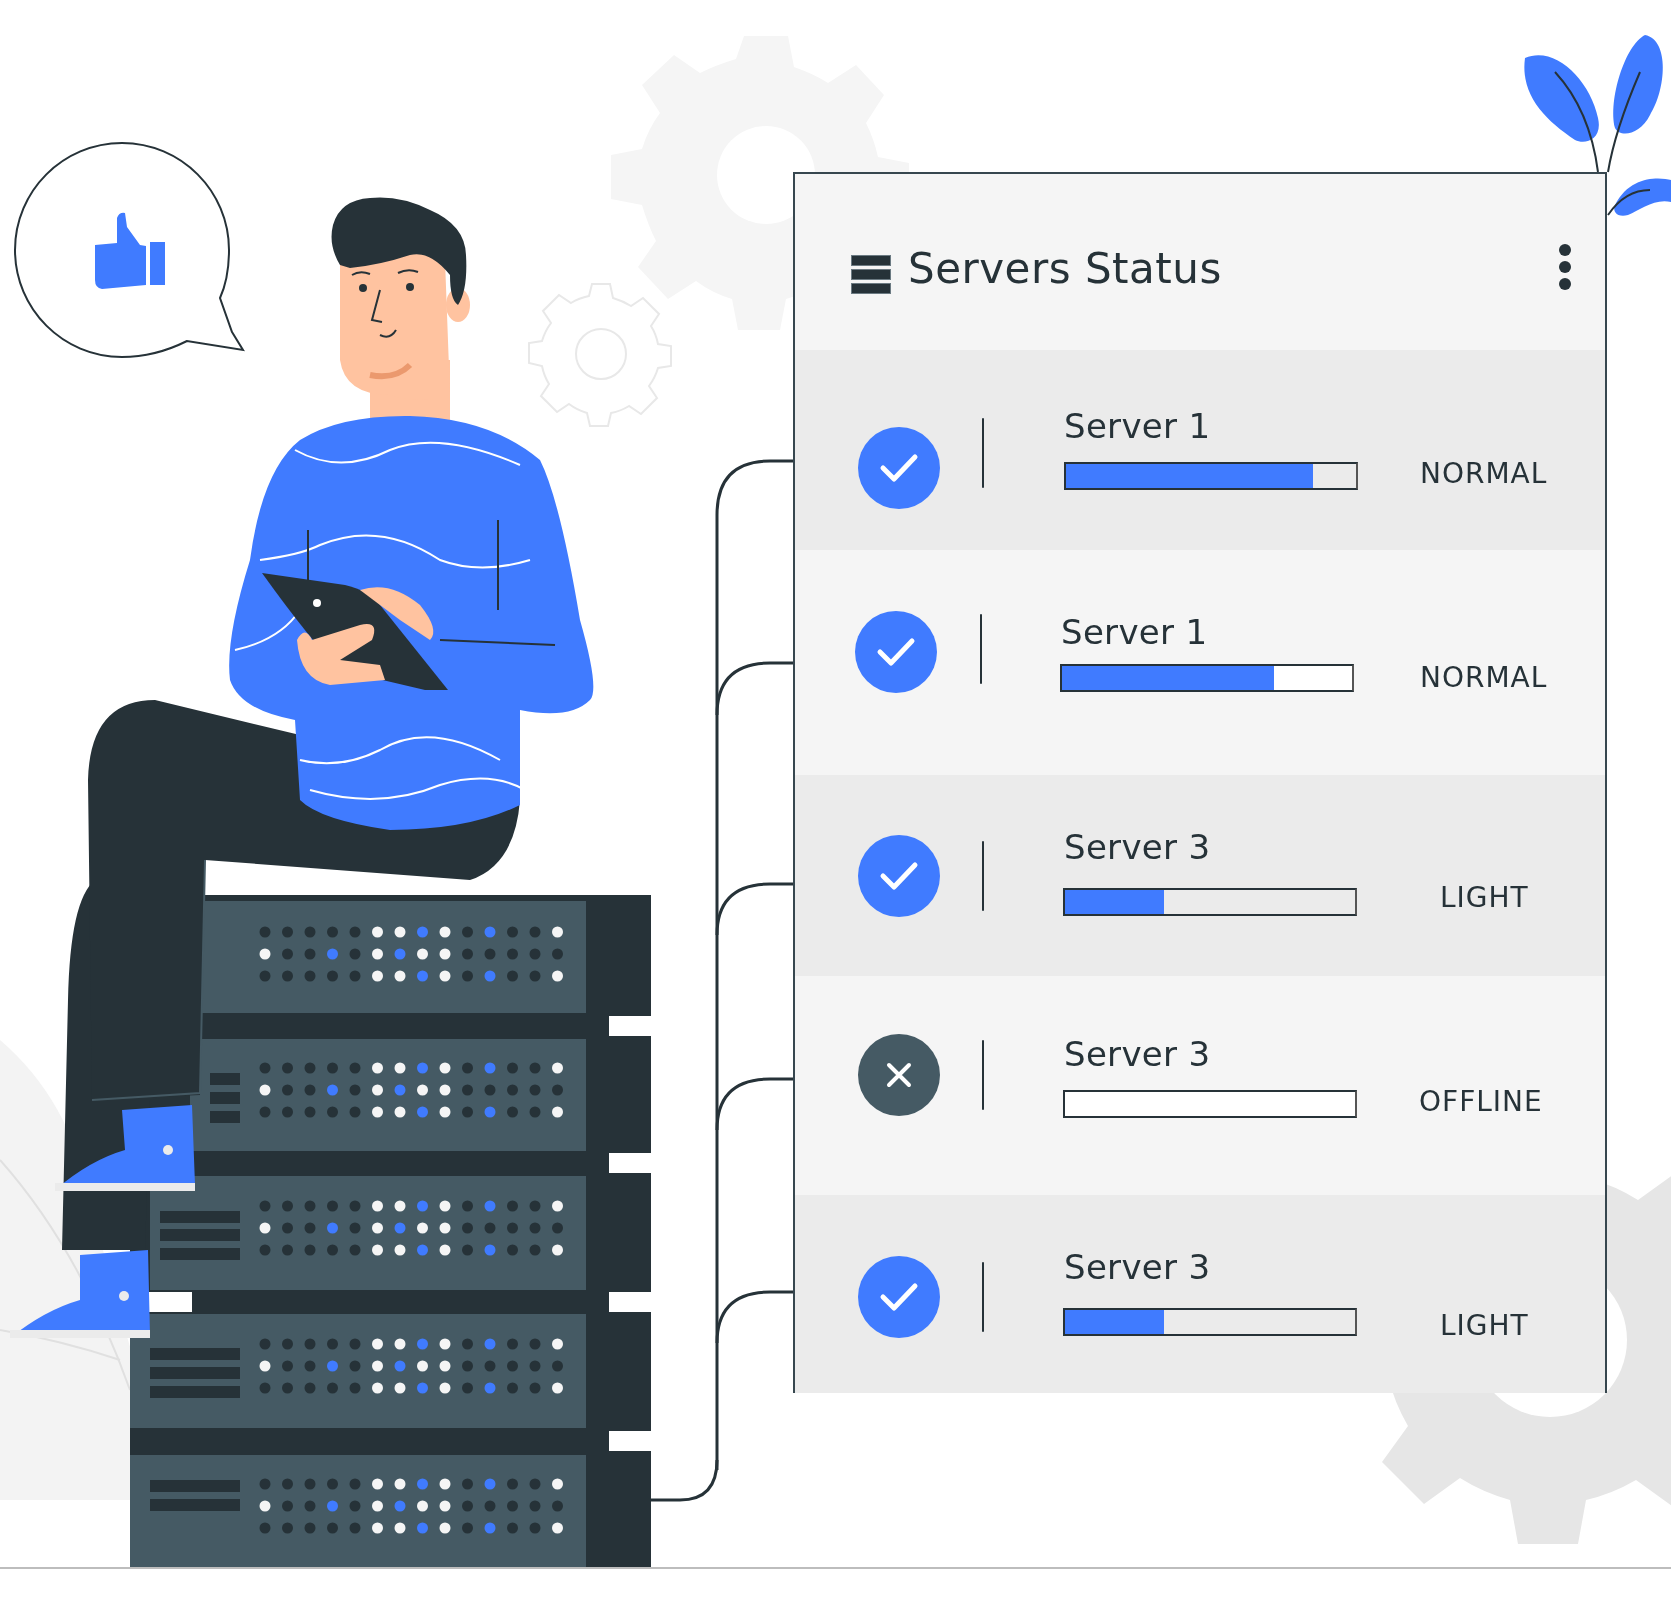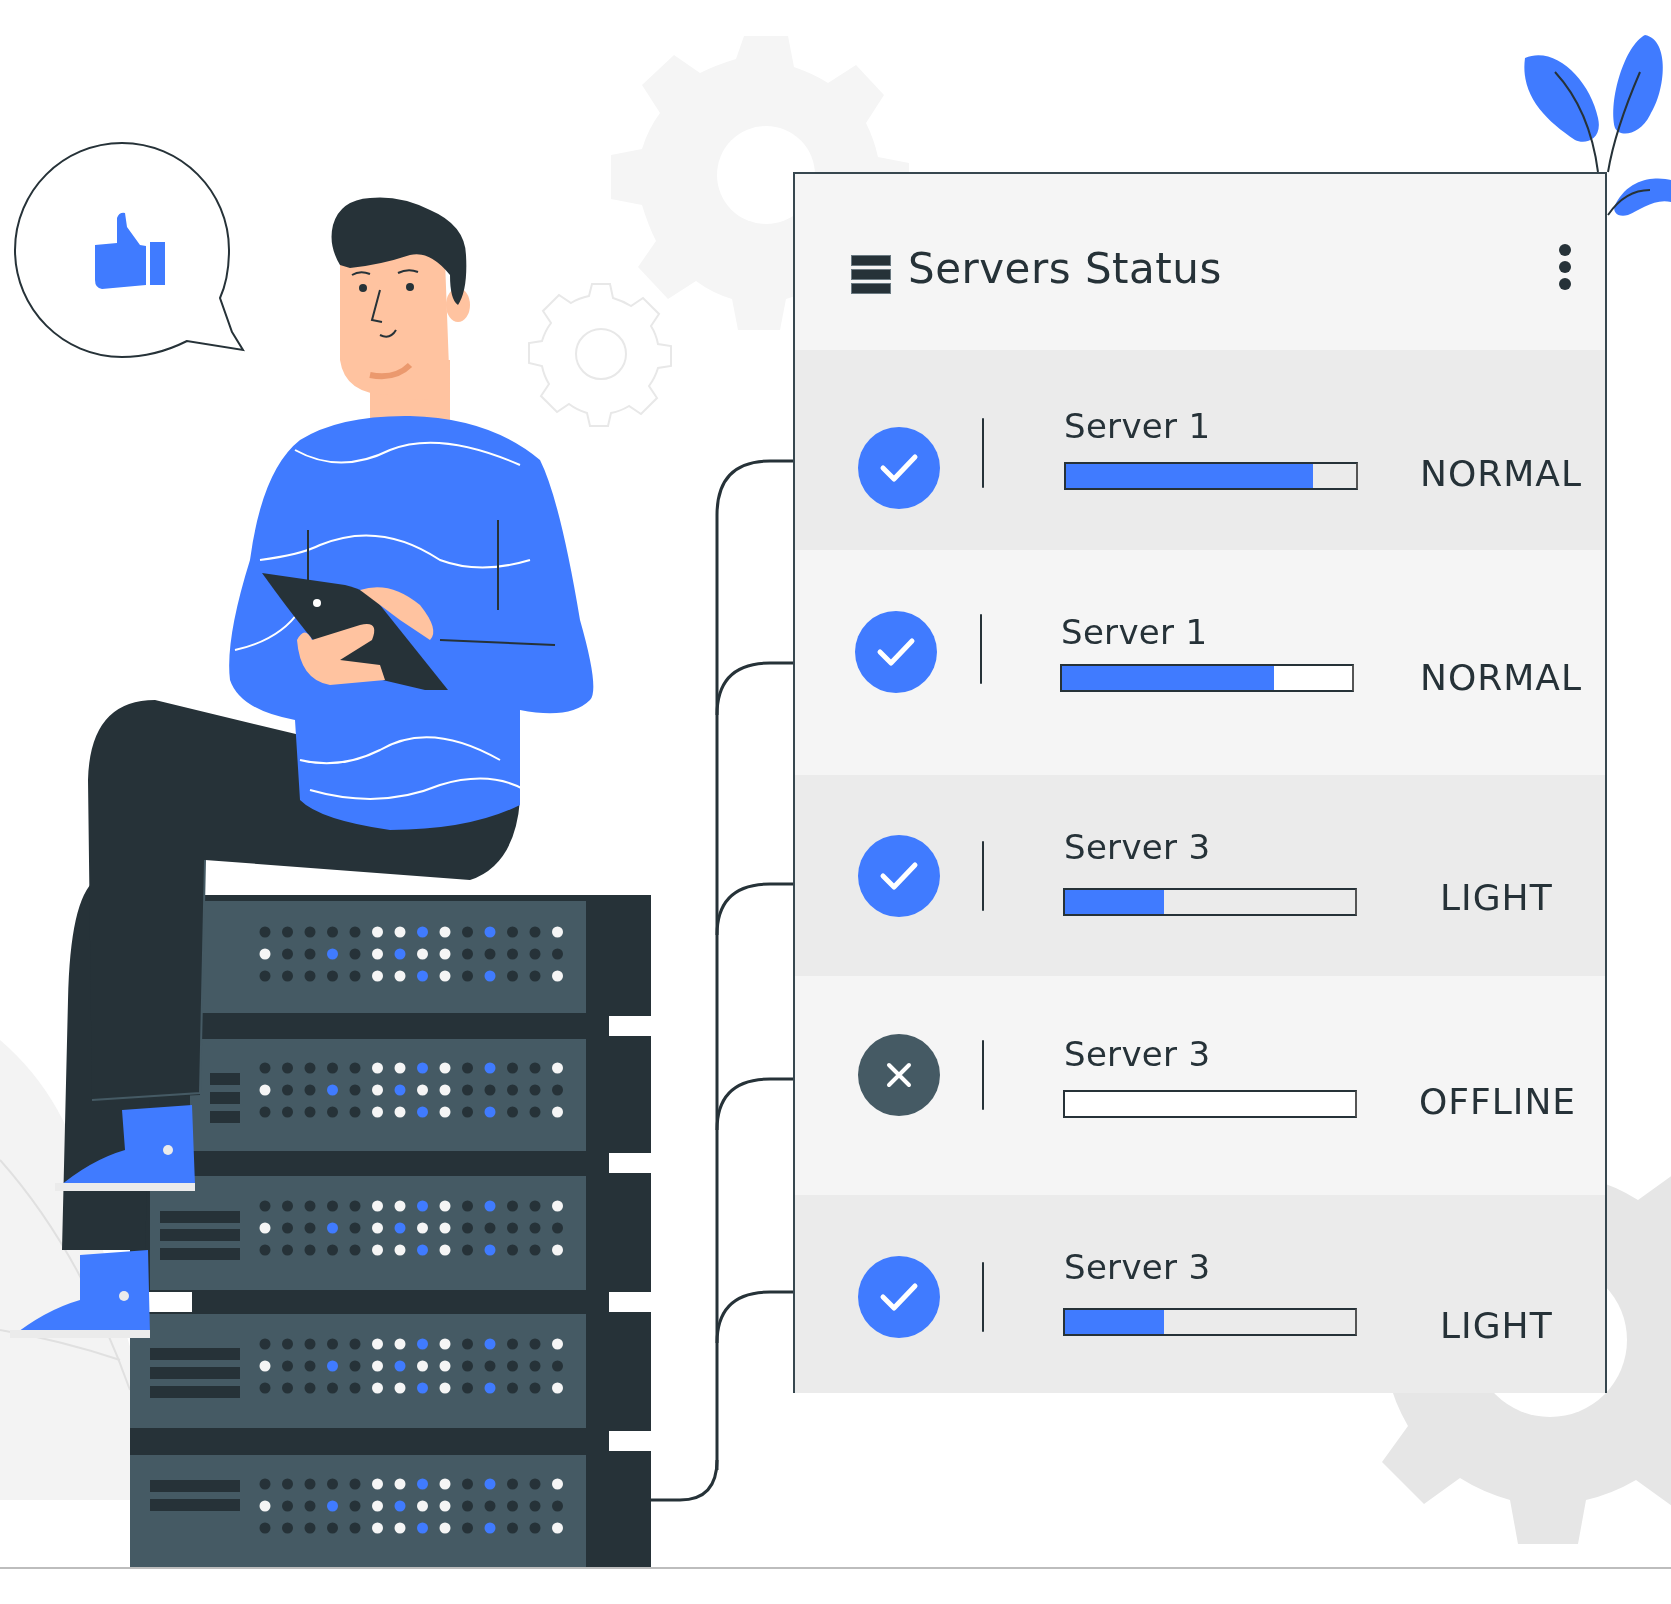--- a/index.html
+++ b/index.html
@@ -15,21 +15,21 @@
   .row{position:absolute;left:0;width:100%;}
   .row.alt{background:#ebebeb;}
   .status-circle{position:absolute;width:82px;height:82px;border-radius:50%;display:flex;align-items:center;justify-content:center;}
   .status-circle.ok{background:#407bff;}
   .status-circle.off{background:#455a64;}
   .divider{position:absolute;width:2px;height:70px;background:#263238;border-radius:1px;}
   .srv-name{position:absolute;font-size:34px;line-height:40px;color:#263238;white-space:nowrap;letter-spacing:0.3px;}
   .bar{position:absolute;width:294px;height:28px;border:2px solid #263238;border-right-color:#555;box-sizing:border-box;background:#f5f5f5;}
   .row.alt .bar{background:#ebebeb;}
   .bar-fill{position:absolute;left:0;top:0;height:100%;background:#407bff;}
-  .srv-status{position:absolute;font-size:36px;line-height:32px;color:#263238;letter-spacing:1px;white-space:nowrap;}
+  .srv-status{position:absolute;font-size:28px;line-height:32px;color:#263238;letter-spacing:1px;white-space:nowrap;}
 </style>
 </head>
 <body>
 
 <svg class="scene" width="1671" height="1604" viewBox="0 0 1671 1604">
 
   <g transform="translate(766,175)">
     <path fill="#f5f5f5" d="M-22,-139 L22,-139 L28,-108 Q48,-101 62,-92 L90,-110 L118,-80 L100,-52 Q108,-36 112,-18 L143,-12 L143,32 L112,38 Q106,58 96,72 L114,98 L82,128 L56,110 Q40,118 20,124 L14,155 L-28,155 L-34,124 Q-54,118 -70,106 L-98,124 L-128,92 L-110,66 Q-118,50 -124,30 L-155,24 L-155,-20 L-124,-26 Q-118,-46 -106,-62 L-124,-90 L-92,-120 L-66,-102 Q-50,-110 -30,-116 Z"></path>
     <circle r="49" fill="#ffffff"></circle>
   </g>

